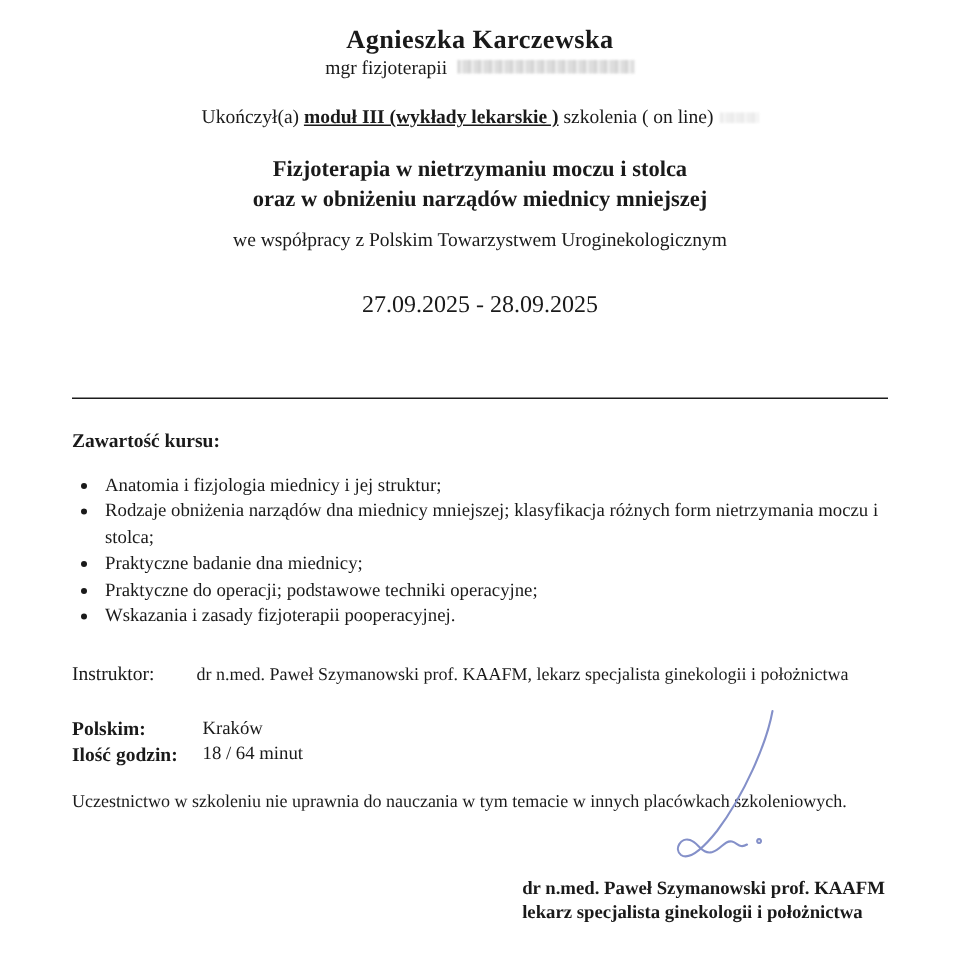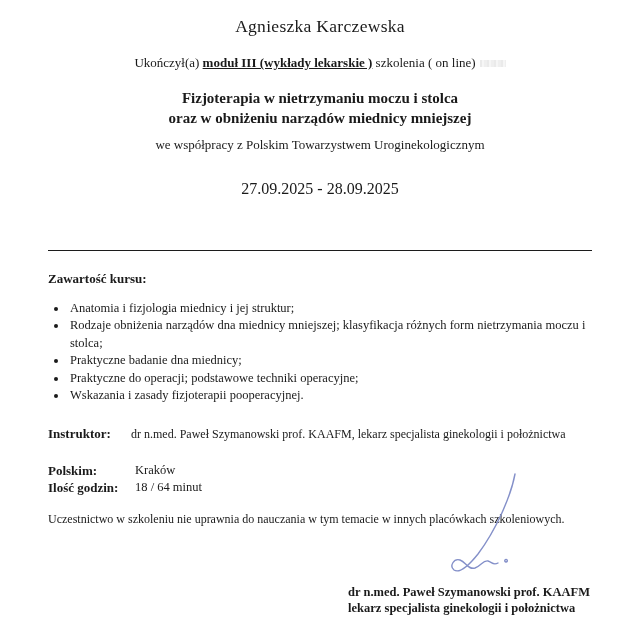--- a/index.html
+++ b/index.html
@@ -12,24 +12,23 @@
   }
   .page {
     position: relative;
     width: 640px; height: 640px;
     padding: 12px 48px 0 48px;
   }
   .center { text-align: center; }
 
   .name {
     font-size: 17.5px;
-    font-weight: normal;
+    font-weight: bold;
     letter-spacing: 0.3px;
     margin-top: 4px;
-    margin-bottom: 18px;
   }
   .credentials-line {
     font-size: 13px;
     margin-bottom: 17px;
   }
   .redacted {
     display: inline-block;
     width: 118px; height: 9px;
     margin-left: 7px;
     vertical-align: baseline;
@@ -82,21 +81,21 @@
     line-height: 1.4;
   }
   ul.content-list li { padding-left: 2px; }
 
   .instructor-row {
     margin-top: 21px;
     font-size: 12px;
     white-space: nowrap;
   }
   .instructor-row .label {
-    font-weight: bold;
+    font-weight: normal;
     font-size: 13px;
     display: inline-block;
     width: 83px;
   }
   .meta-block {
     margin-top: 21px;
     font-size: 12.5px;
     display: grid;
     grid-template-columns: 87px 1fr;
     row-gap: 1px;
@@ -122,20 +121,23 @@
     text-align: left;
   }
 </style>
 </head>
 <body>
 
 <div class="page">
 
   <div class="name center">Agnieszka Karczewska</div>
 
+  <div class="credentials-line center">
+    <span>mgr fizjoterapii</span><span class="redacted"></span>
+  </div>
 
   <div class="completion-line center">
     <span>Ukończył(a) </span><span class="module-em">moduł III (wykłady lekarskie )</span><span> szkolenia ( on line)</span><span class="redacted faint"></span>
   </div>
 
   <div class="course-title center">
     <div>Fizjoterapia w nietrzymaniu moczu i stolca</div>
     <div>oraz w obniżeniu narządów miednicy mniejszej</div>
   </div>
 

